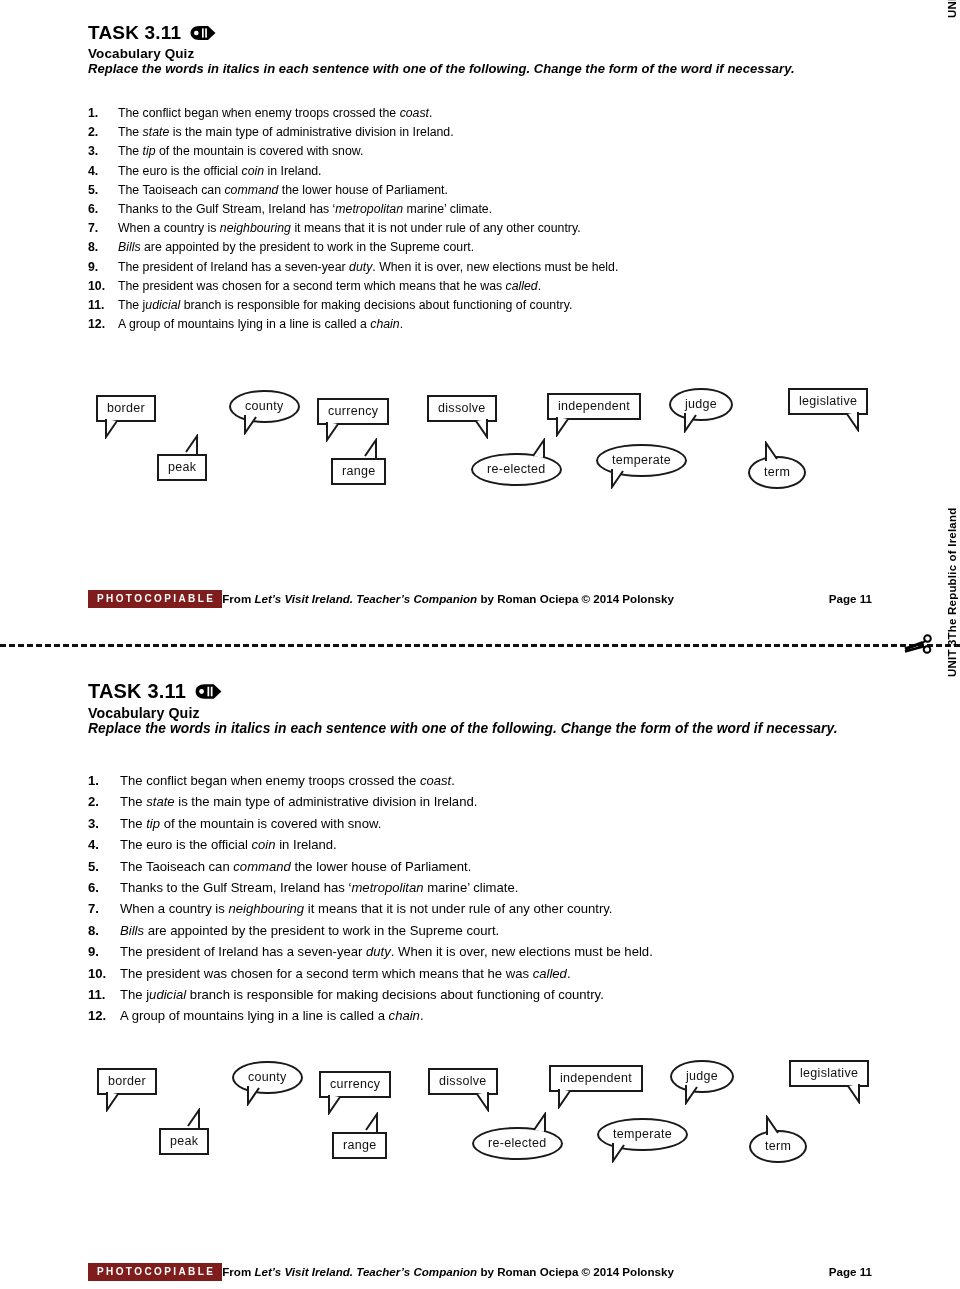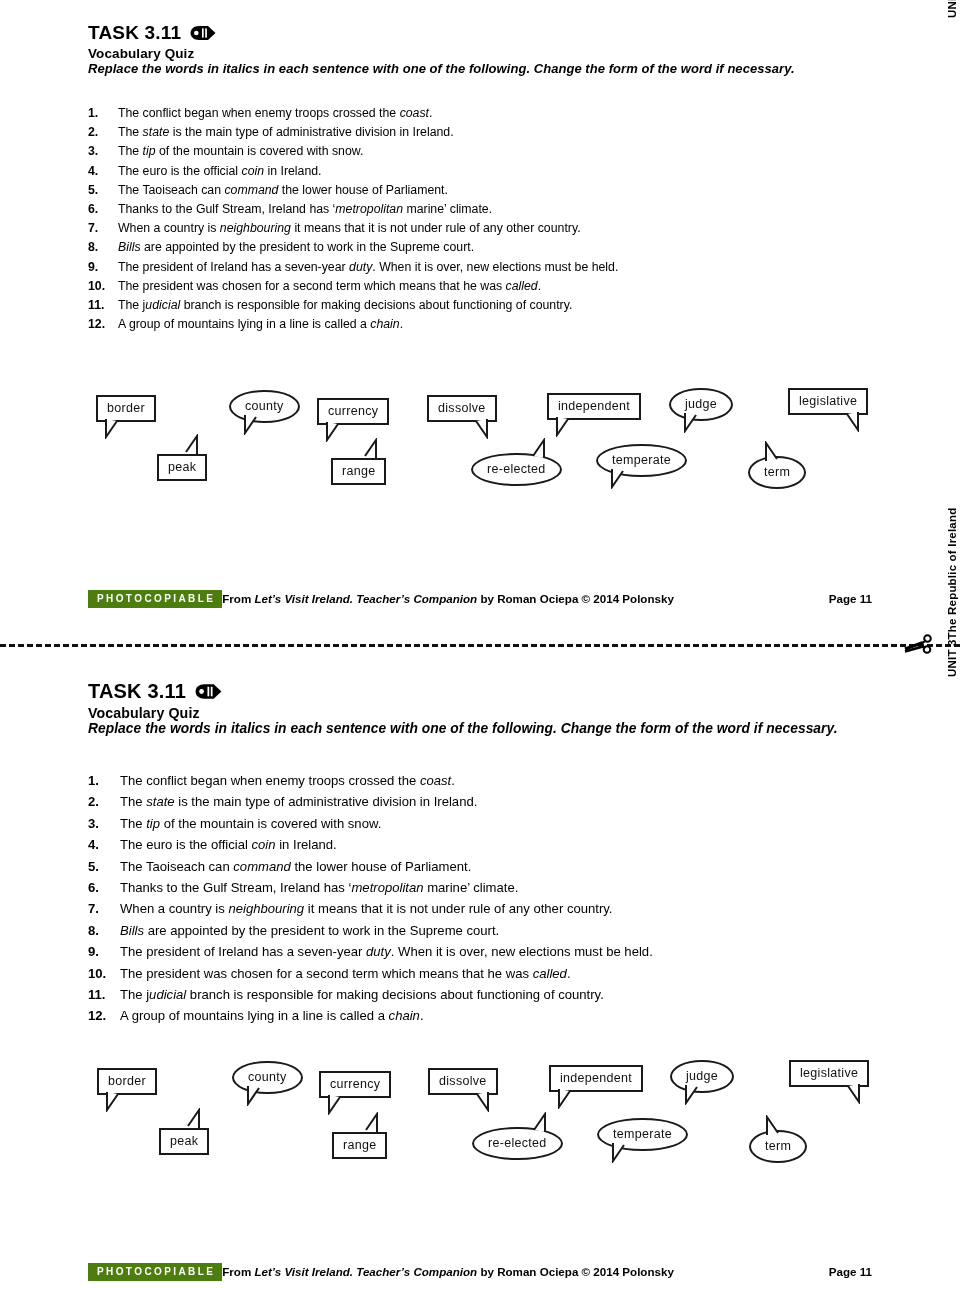--- a/index.html
+++ b/index.html
@@ -112,21 +112,21 @@
 
   
   .footer {
     position: absolute;
     left: 88px;
     width: 784px;
     display: flex;
     align-items: center;
   }
   .photocopiable {
-    background: #4d7c0f;
+    background: #7f1d1d;
     color: #fff;
     font-weight: bold;
     font-size: 10px;
     letter-spacing: 2.4px;
     padding: 3px 7px 3px 9px;
     line-height: 1.15;
   }
   .credit {
     font-weight: bold;
     font-size: 11.6px;

